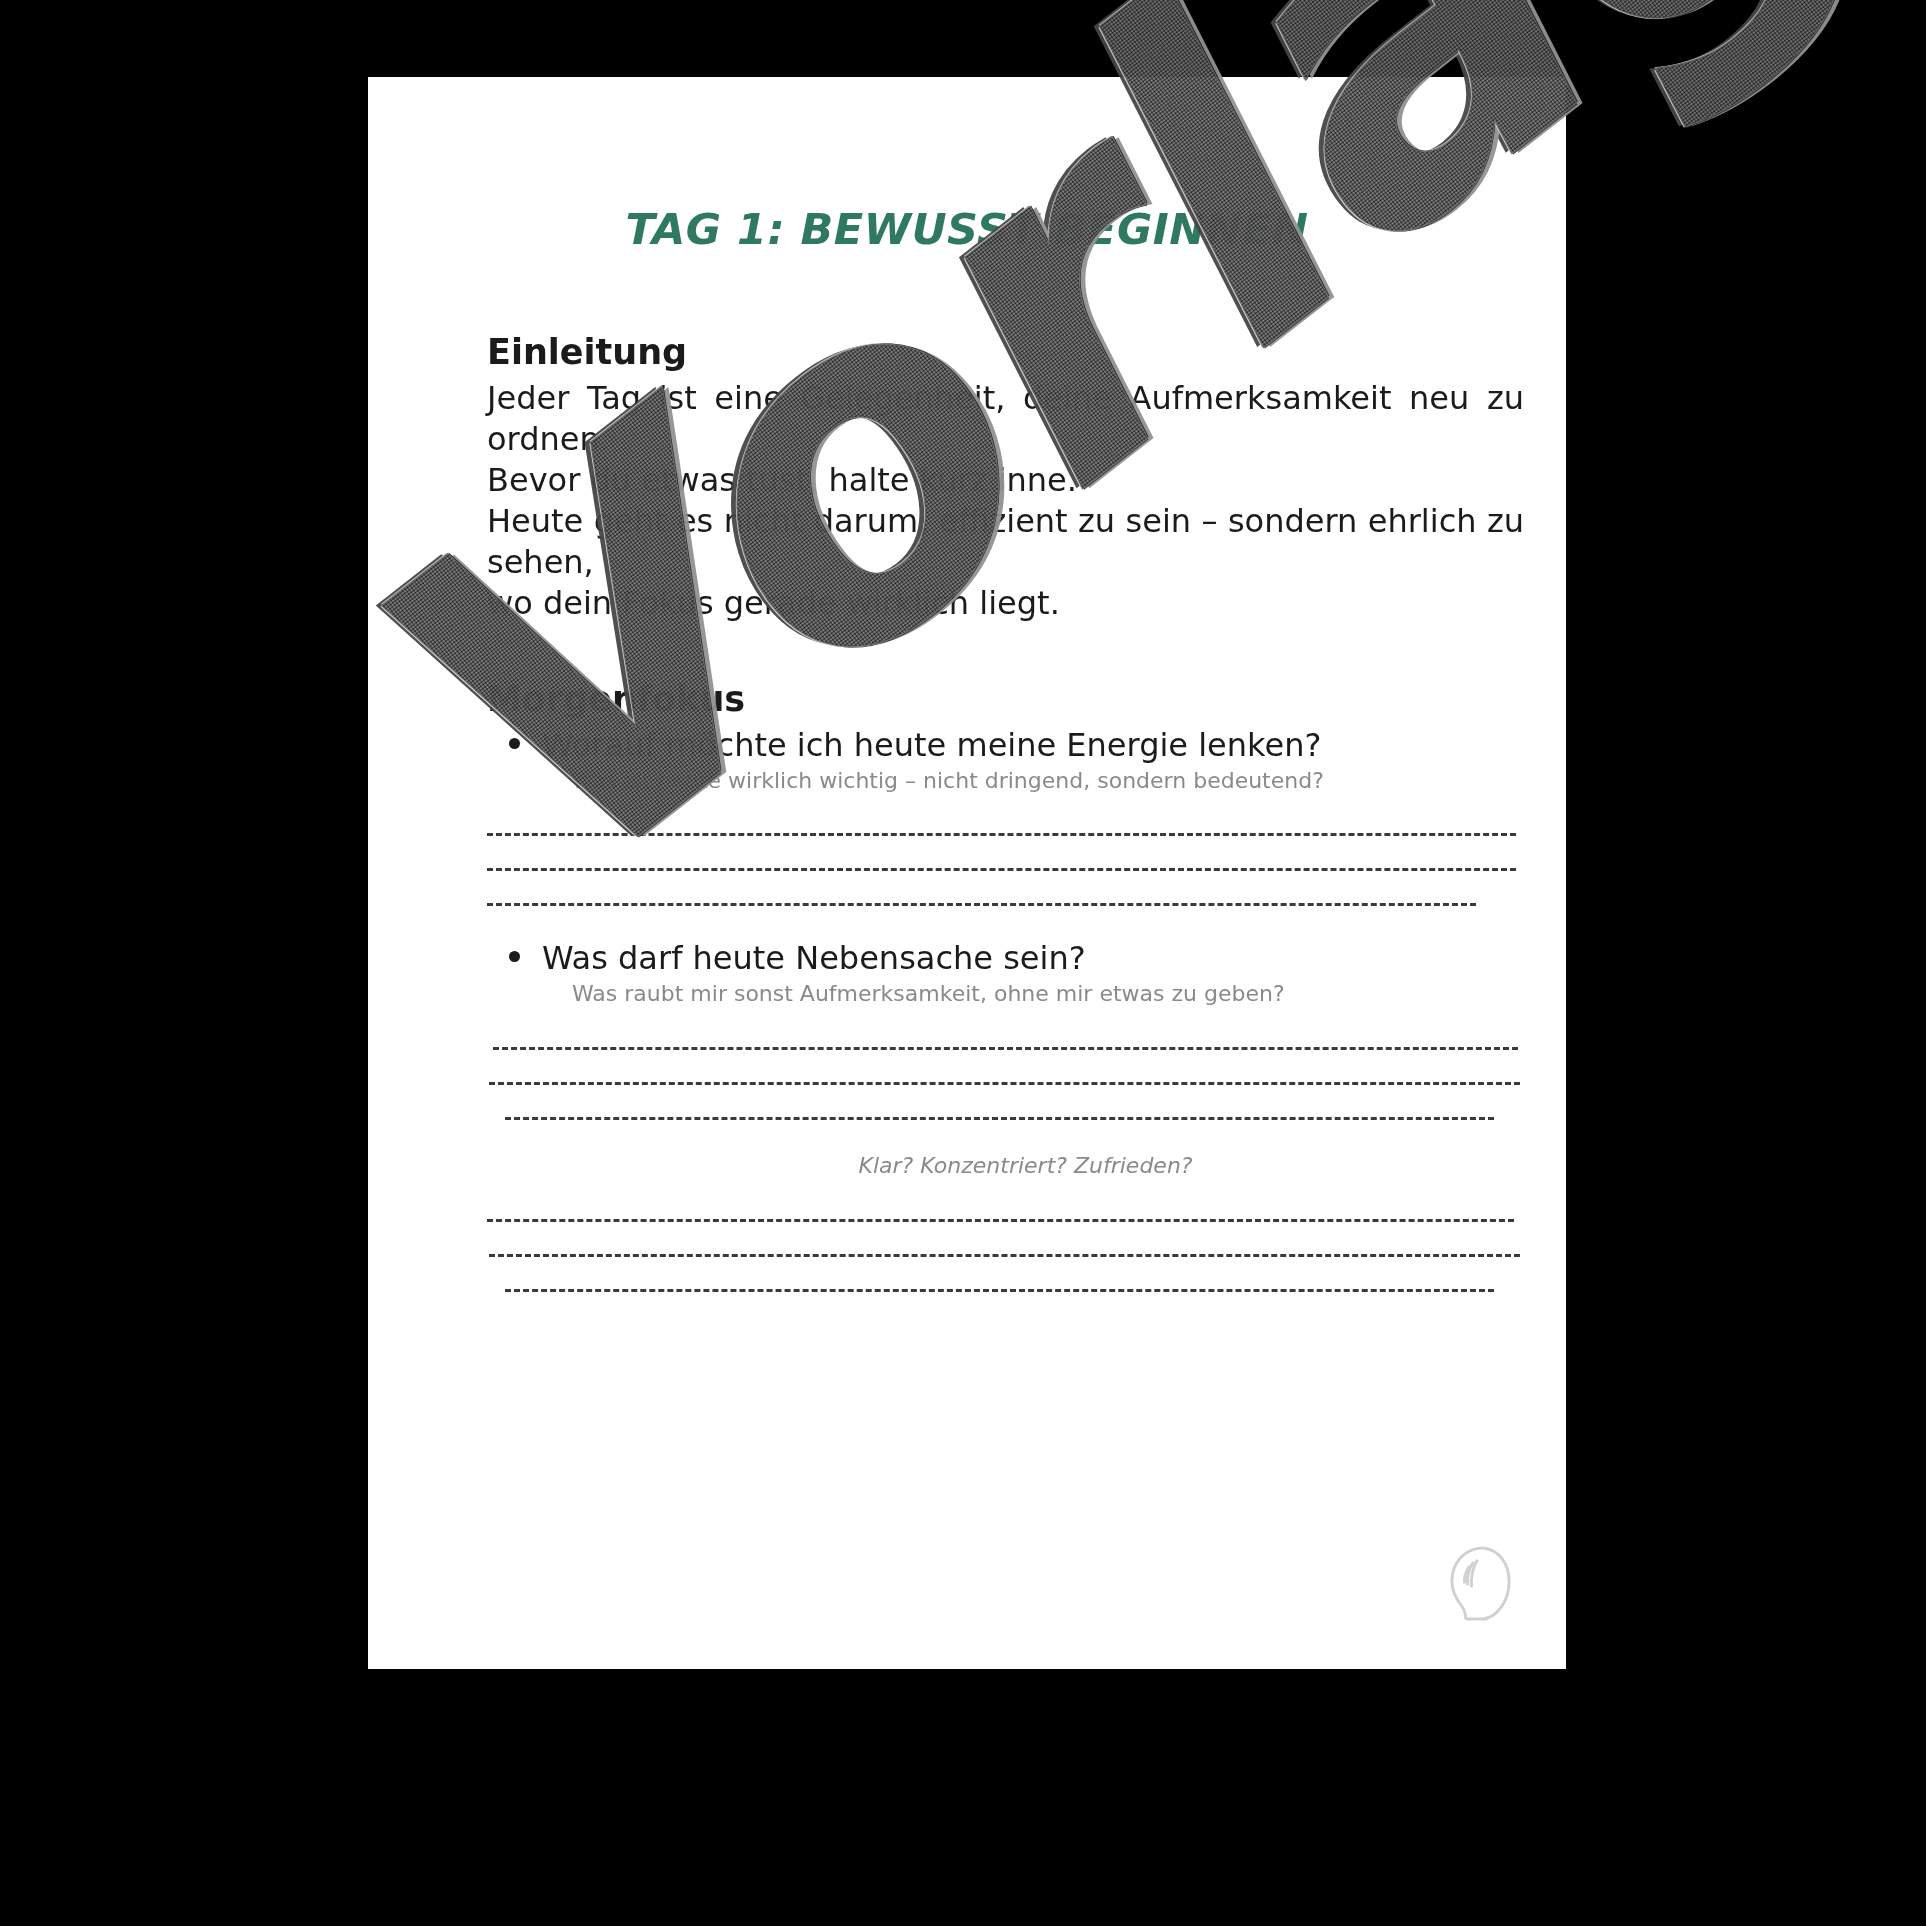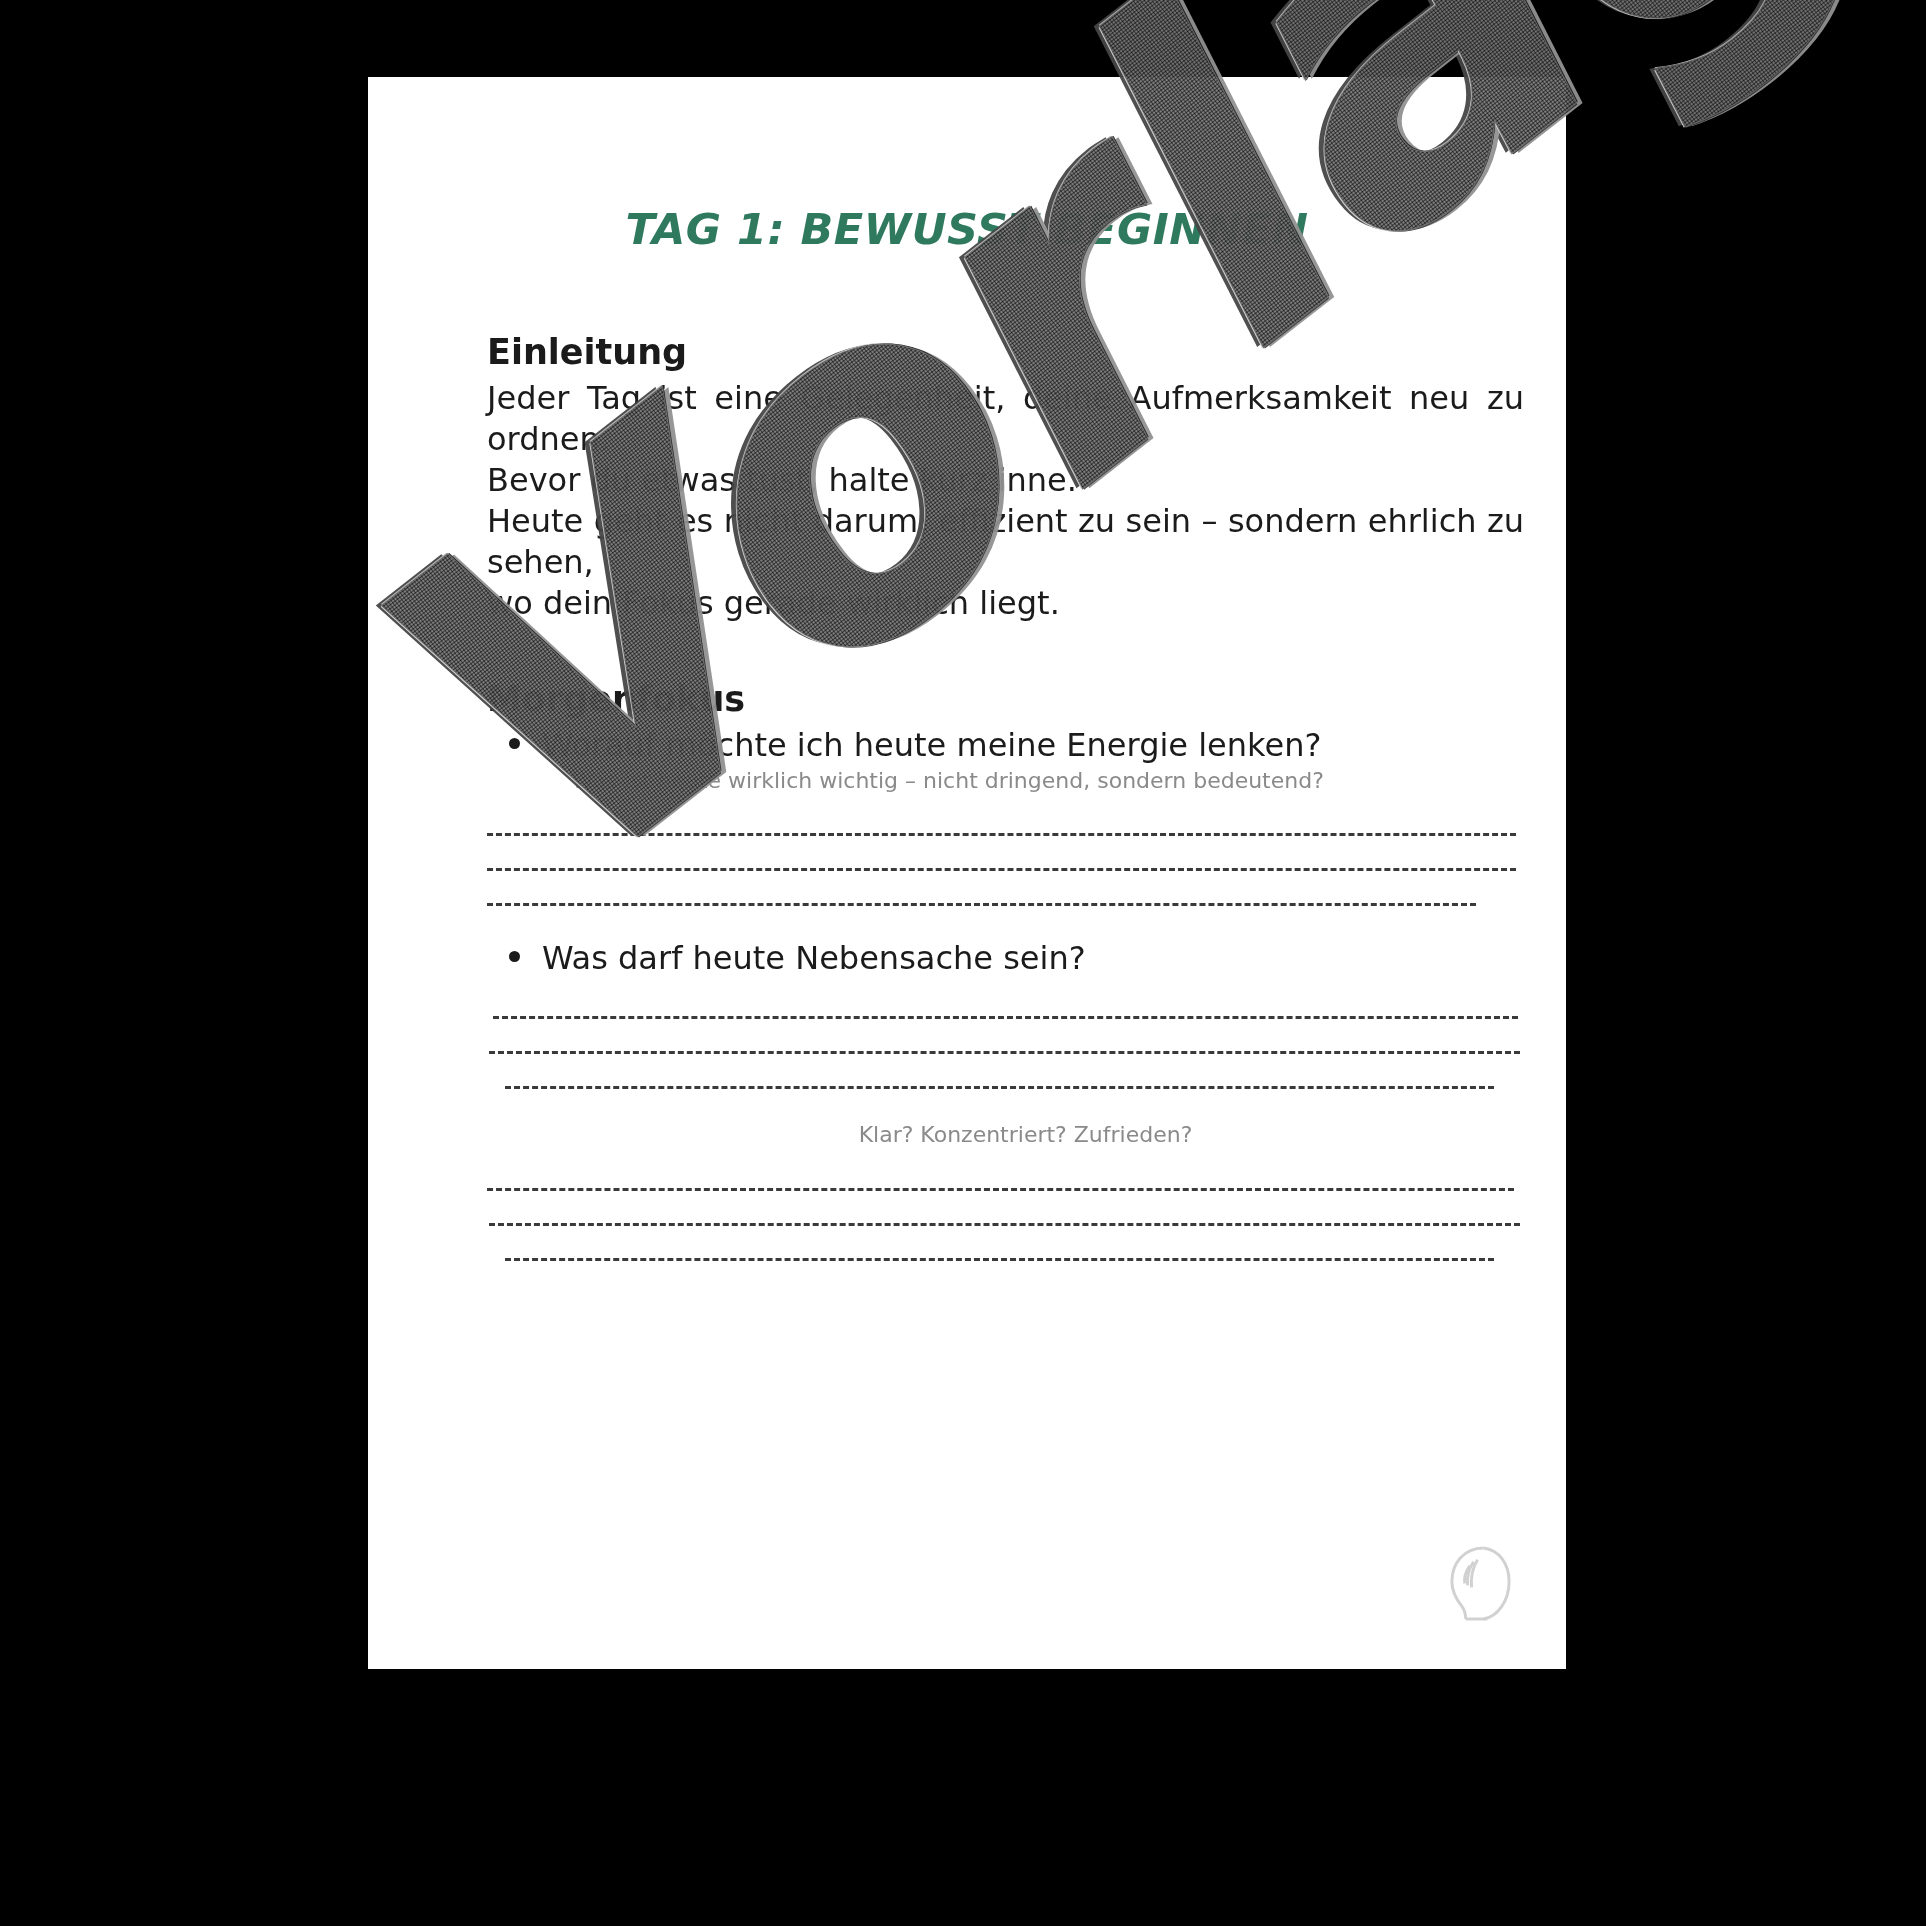--- a/index.html
+++ b/index.html
@@ -238,29 +238,30 @@
                 <div class="rule w2"></div>
                 <div class="rule w3"></div>
               </div>
             </li>
 
             <li class="q-item">
               <div class="q-main">
                 <span class="q-bullet"></span>
                 <span>Was darf heute Nebensache sein?</span>
               </div>
+              <div class="q-sub">Was raubt mir sonst Aufmerksamkeit, ohne mir etwas zu geben?</div>
               <div class="rules r2">
                 <div class="rule w1"></div>
                 <div class="rule w2"></div>
                 <div class="rule w3"></div>
               </div>
             </li>
 
             <li class="q-item">
-              <div class="q-sub" style="text-align:center; padding-left:40px;">Klar? Konzentriert? Zufrieden?</div>
+              <div class="q-sub" style="text-align:center; padding-left:40px;font-style:italic;">Klar? Konzentriert? Zufrieden?</div>
               <div class="rules r3">
                 <div class="rule w1"></div>
                 <div class="rule w2"></div>
                 <div class="rule w3"></div>
               </div>
             </li>
 
           </ul>
         </div>
 

